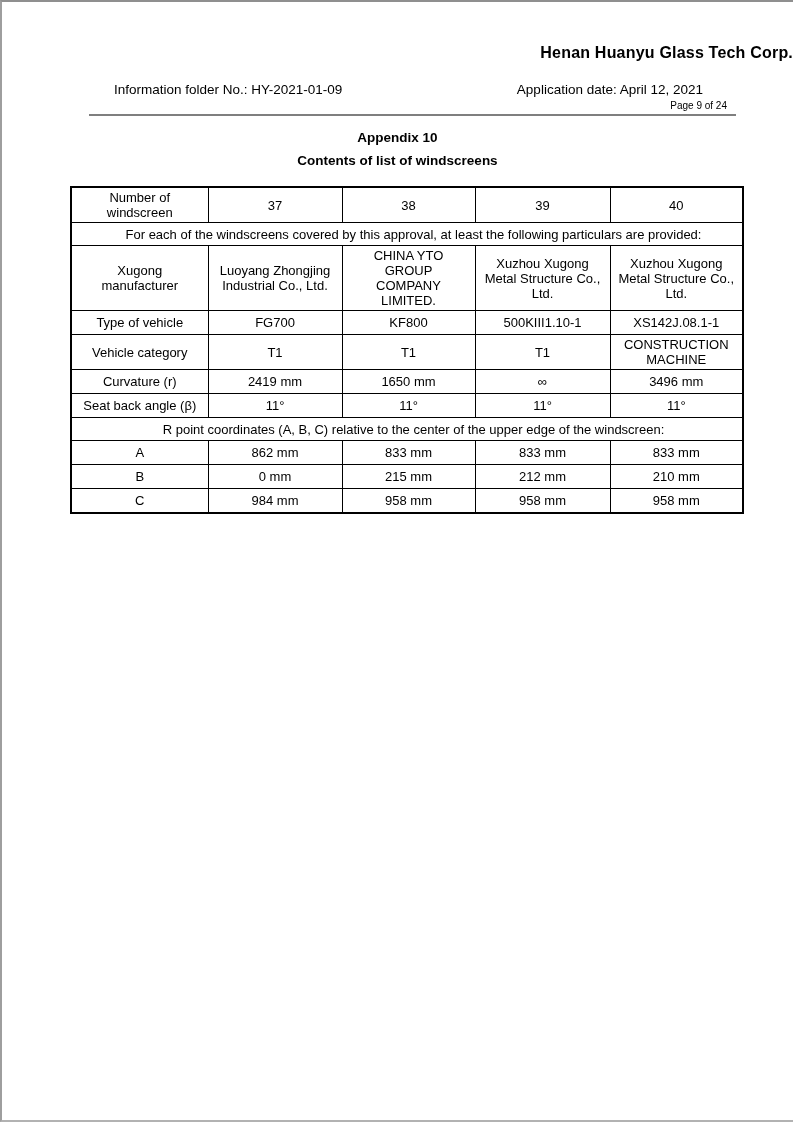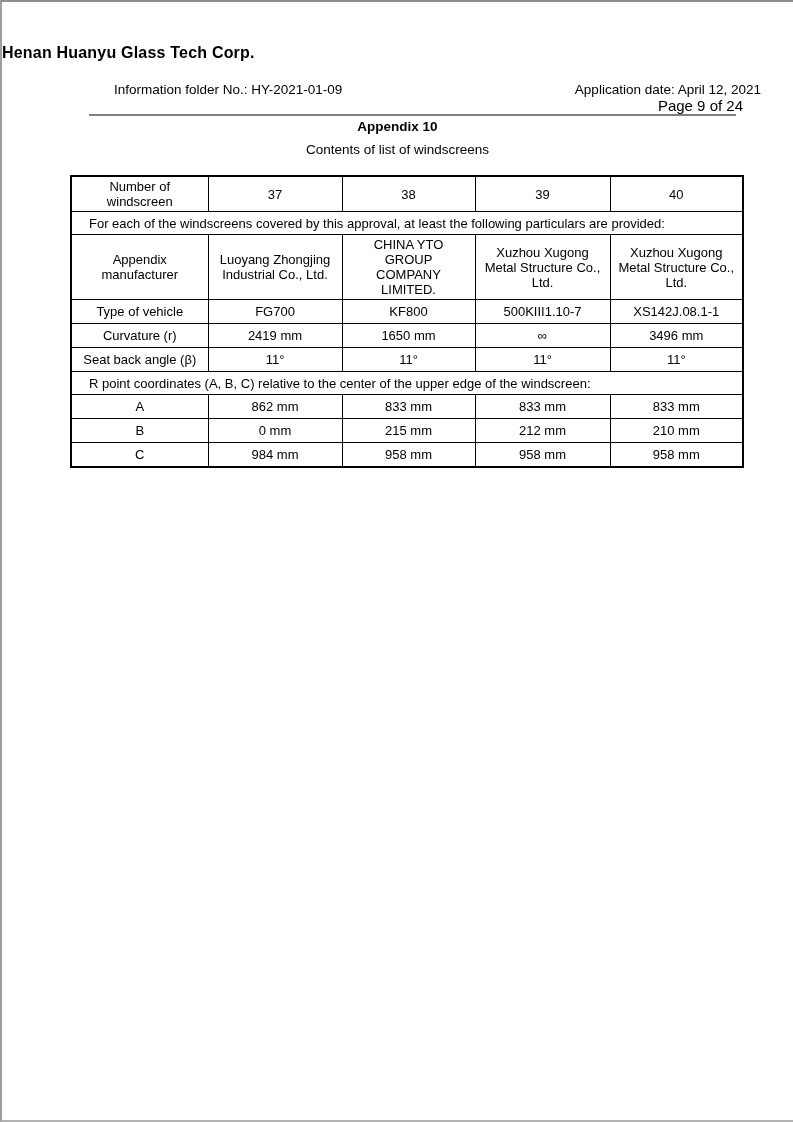--- a/index.html
+++ b/index.html
@@ -9,77 +9,77 @@
     height: 1122px;
     font-family: "Liberation Sans", sans-serif;
     color: #000;
     border-top: 2px solid #8f8f8f;
     border-left: 2px solid #9e9e9e;
     border-bottom: 2px solid #b2b2b2;
     overflow: hidden;
   }
   .company-title {
     margin-top: 42px;
-    text-align: left;
+    text-align: right;
     font-size: 16px;
     font-weight: bold;
     letter-spacing: 0.2px;
   }
   .info-row {
     margin-top: 20px;
     display: flex;
     justify-content: space-between;
-    padding: 0 32px 0 112px;
+    padding: 0 90px 0 112px;
     font-size: 13.5px;
     line-height: 15px;
   }
   .page-row {
     text-align: right;
-    padding-right: 50px;
-    font-size: 15px;
+    padding-right: 66px;
+    font-size: 10px;
     line-height: 15px;
     margin-top: 1px;
   }
   .header-rule {
     height: 2px;
     background: #7f7f7f;
     margin: 1px 57px 0 87px;
   }
   .appendix-title {
-    margin-top: 3px;
+    margin-top: 14px;
     text-align: center;
     font-size: 13.5px;
     font-weight: bold;
   }
   .doc-subtitle {
     margin-top: 8px;
     text-align: center;
     font-size: 13.5px;
-    font-weight: normal;
+    font-weight: bold;
   }
   table.spec-table {
     margin: 18px 12px 0 68px;
     width: 672px;
     border-collapse: collapse;
     table-layout: fixed;
     border: 2px solid #000;
   }
   table.spec-table td {
     border: 1px solid #000;
     font-size: 13px;
     line-height: 15px;
     text-align: center;
     vertical-align: middle;
     padding: 2px 4px;
     height: 24px;
     white-space: pre-line;
     overflow: hidden;
   }
   table.spec-table td.note-cell {
-    text-align: left;
+    text-align: center;
     padding-left: 17px;
     height: 23px;
   }
 </style>
 </head>
 <body>
 
 <div class="company-title">Henan Huanyu Glass Tech Corp.</div>
 
 <div class="info-row">
@@ -106,41 +106,49 @@
 windscreen</td>
       <td>37</td>
       <td>38</td>
       <td>39</td>
       <td>40</td>
     </tr>
     <tr>
       <td class="note-cell" colspan="5">For each of the windscreens covered by this approval, at least the following particulars are provided:</td>
     </tr>
     <tr>
-      <td>Appendix
+      <td>Xugong
 manufacturer</td>
       <td>Luoyang Zhongjing
 Industrial Co., Ltd.</td>
       <td>CHINA YTO
 GROUP
 COMPANY
 LIMITED.</td>
       <td>Xuzhou Xugong
 Metal Structure Co.,
 Ltd.</td>
       <td>Xuzhou Xugong
 Metal Structure Co.,
 Ltd.</td>
     </tr>
     <tr>
       <td>Type of vehicle</td>
       <td>FG700</td>
       <td>KF800</td>
-      <td>500KIII1.10-7</td>
+      <td>500KIII1.10-1</td>
       <td>XS142J.08.1-1</td>
+    </tr>
+    <tr>
+      <td>Vehicle category</td>
+      <td>T1</td>
+      <td>T1</td>
+      <td>T1</td>
+      <td>CONSTRUCTION
+MACHINE</td>
     </tr>
     <tr>
       <td>Curvature (r)</td>
       <td>2419 mm</td>
       <td>1650 mm</td>
       <td>∞</td>
       <td>3496 mm</td>
     </tr>
     <tr>
       <td>Seat back angle (β)</td>

